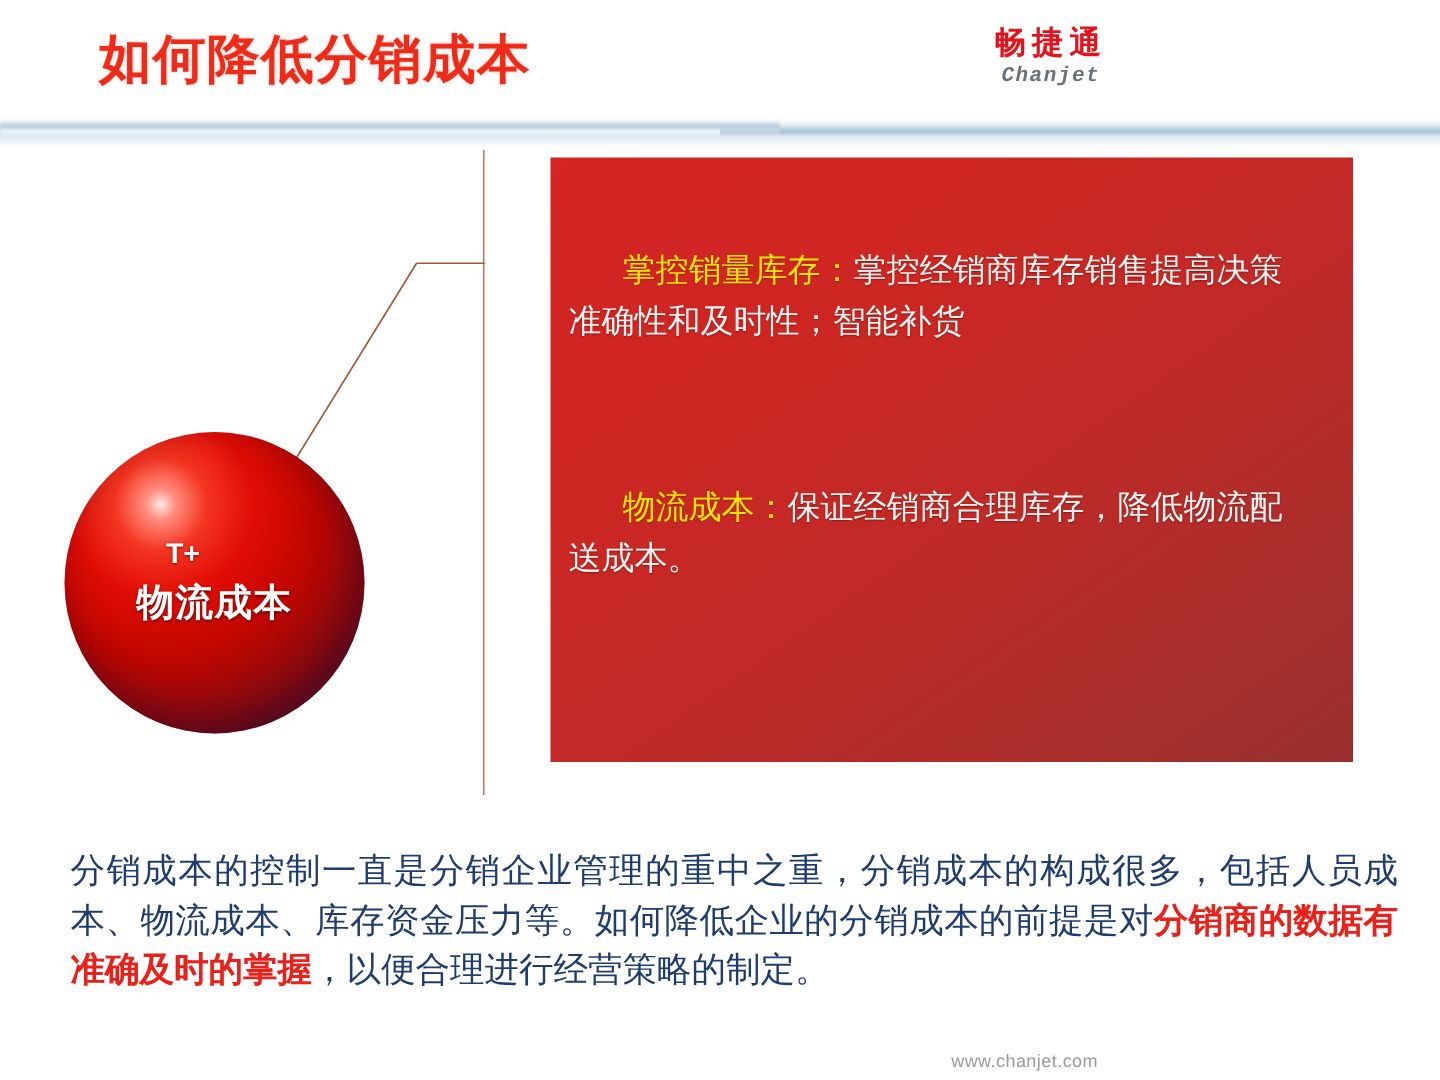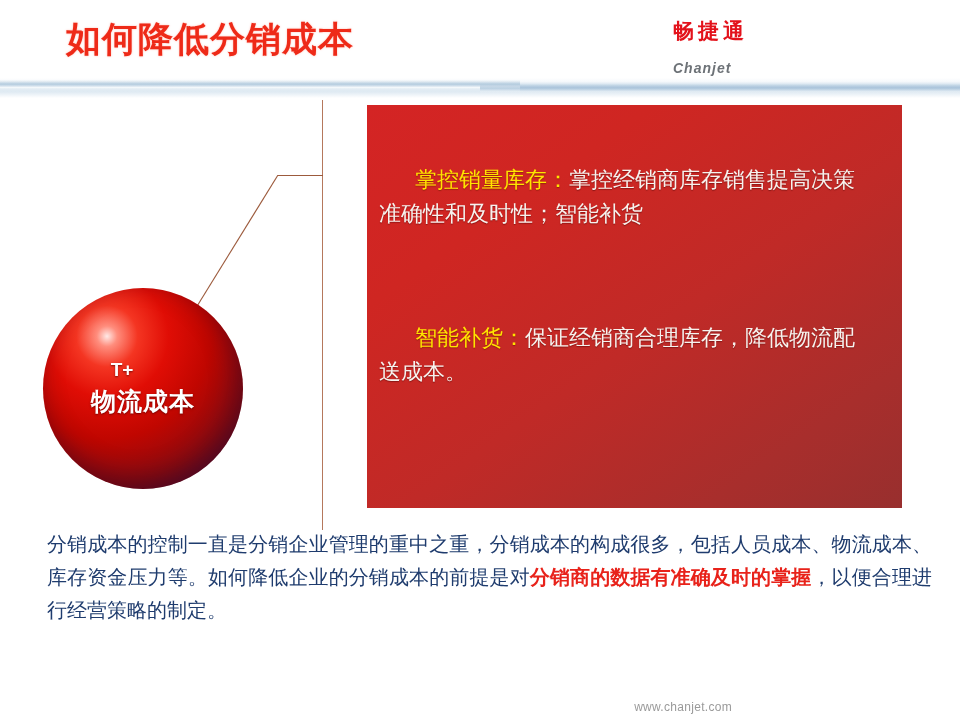--- a/index.html
+++ b/index.html
@@ -27,33 +27,35 @@
     top: 16px;
     font-size: 35px;
     font-weight: bold;
     color: #ee2a18;
     letter-spacing: 1px;
     white-space: nowrap;
     text-shadow: 0 0 2px rgba(255,120,100,0.55);
   }
   .logo {
     position: absolute;
-    right: 12px;
+    right: 22px;
     top: 20px;
+    text-align: center;
     line-height: 1;
+    font-family: Liberation Mono, monospace;
   }
   .logo-cn {
     font-size: 21px;
     font-weight: bold;
     color: #e3121b;
     letter-spacing: 4px;
     white-space: nowrap;
   }
   .logo-en {
-    margin-top: 20px;
+    margin-top: 3px;
     font-size: 14px;
     font-style: italic;
     font-weight: bold;
     color: #6d7277;
     letter-spacing: 1px;
     white-space: nowrap;
   }
 
   
   .header-band {
@@ -201,23 +203,23 @@
     color: #ffe400;
     font-weight: normal;
     text-shadow: 0 1px 1px rgba(120,30,0,0.6);
     margin-left: 36px;
   }
 
   
   .body-text {
     position: absolute;
     left: 47px;
-    top: 528px;
+    top: 564px;
     width: 885px;
-    font-size: 20px;
+    font-size: 23px;
     line-height: 33px;
     color: #1f3c6e;
     text-align: justify;
   }
   .hl-red {
     color: #e8221a;
     font-weight: bold;
   }
 
   
@@ -259,21 +261,21 @@
       <div class="sphere-line1">T+</div>
       <div class="sphere-line2">物流成本</div>
     </div>
   </div>
 
   <div class="panel">
     <div class="panel-para first">
       <span class="panel-key">掌控销量库存：</span><span>掌控经销商库存销售提高决策准确性和及时性；智能补货</span>
     </div>
     <div class="panel-para second">
-      <span class="panel-key">智能补货：</span><span>保证经销商合理库存，降低物流配送成本。</span>
+      <span class="panel-key">物流成本：</span><span>保证经销商合理库存，降低物流配送成本。</span>
     </div>
   </div>
 
   <div class="body-text">
     <span>分销成本的控制一直是分销企业管理的重中之重，分销成本的构成很多，包括人员成本、物流成本、库存资金压力等。如何降低企业的分销成本的前提是对</span><span class="hl-red">分销商的数据有准确及时的掌握</span><span>，以便合理进行经营策略的制定。</span>
   </div>
 
   <div class="footer-url">www.chanjet.com</div>
 
 </div>

